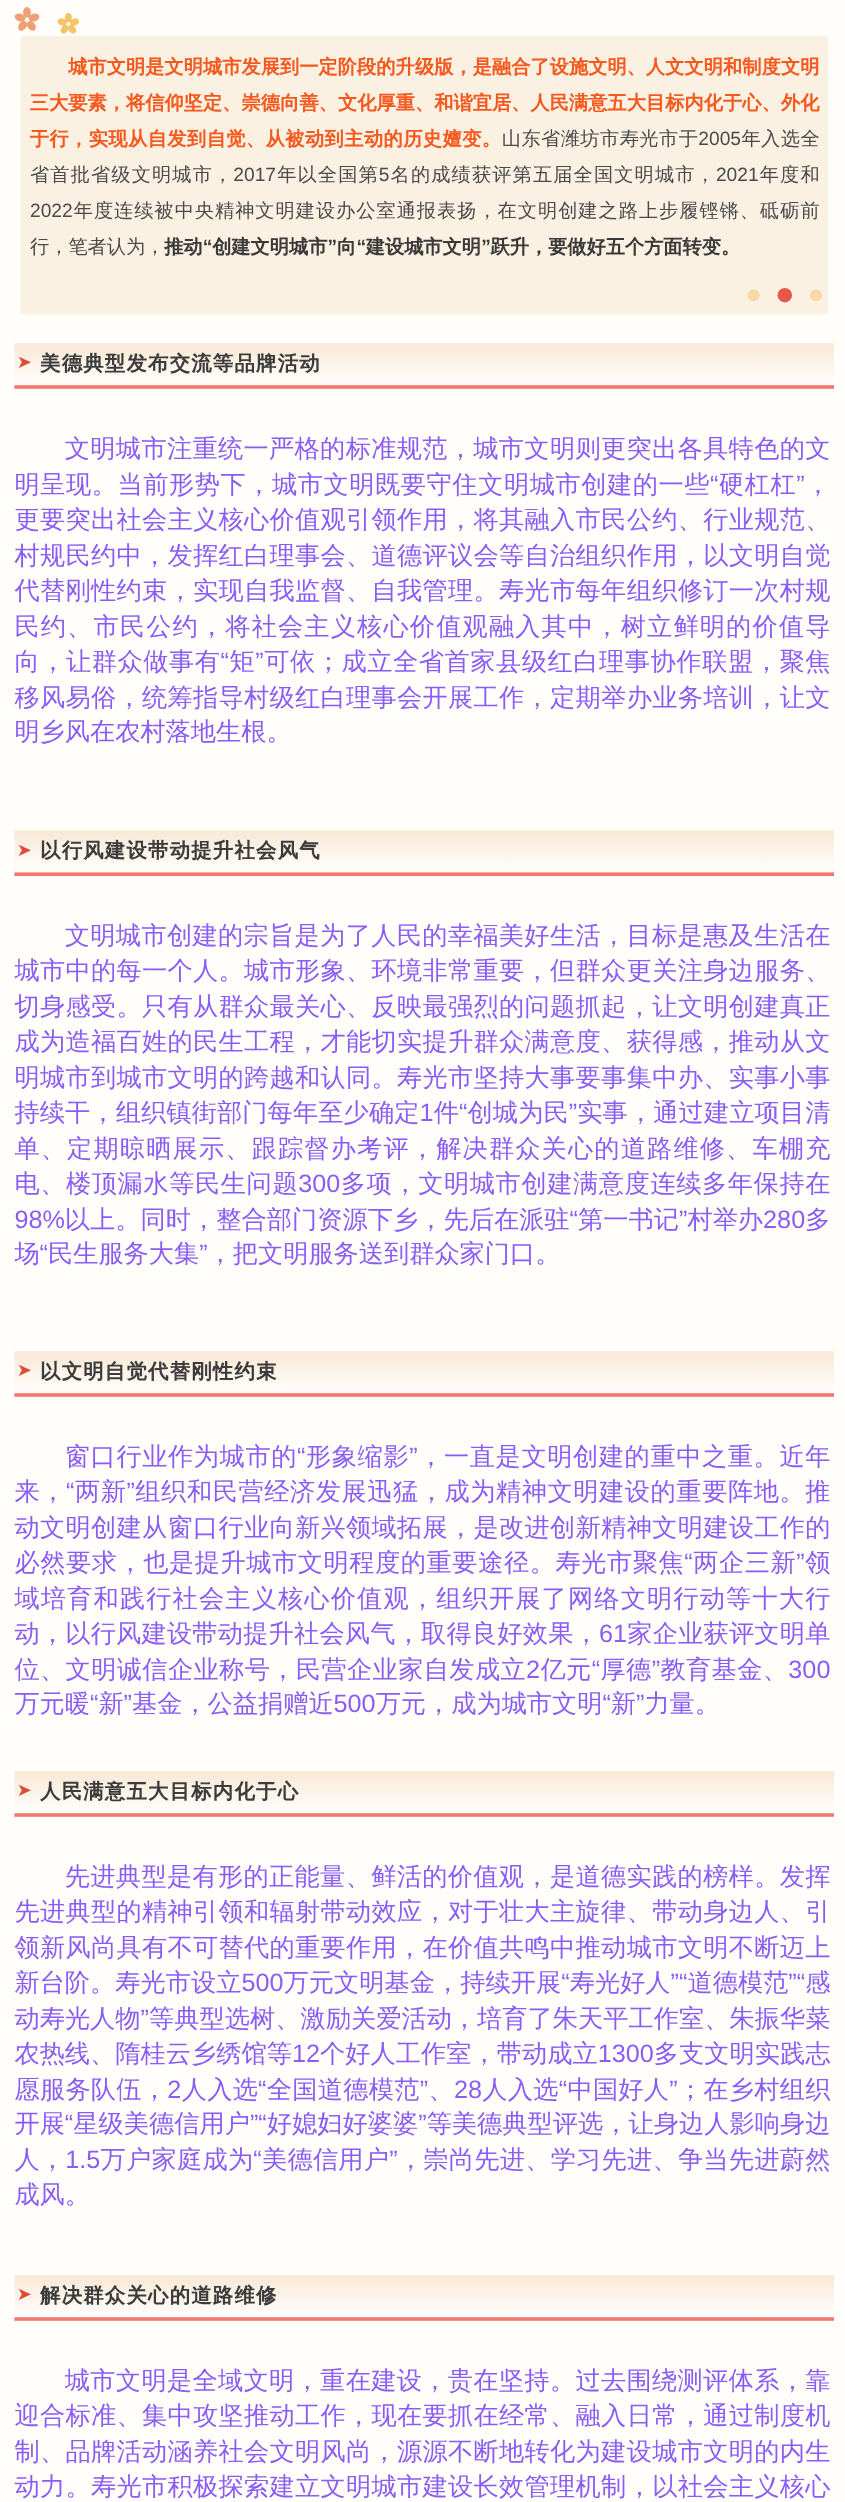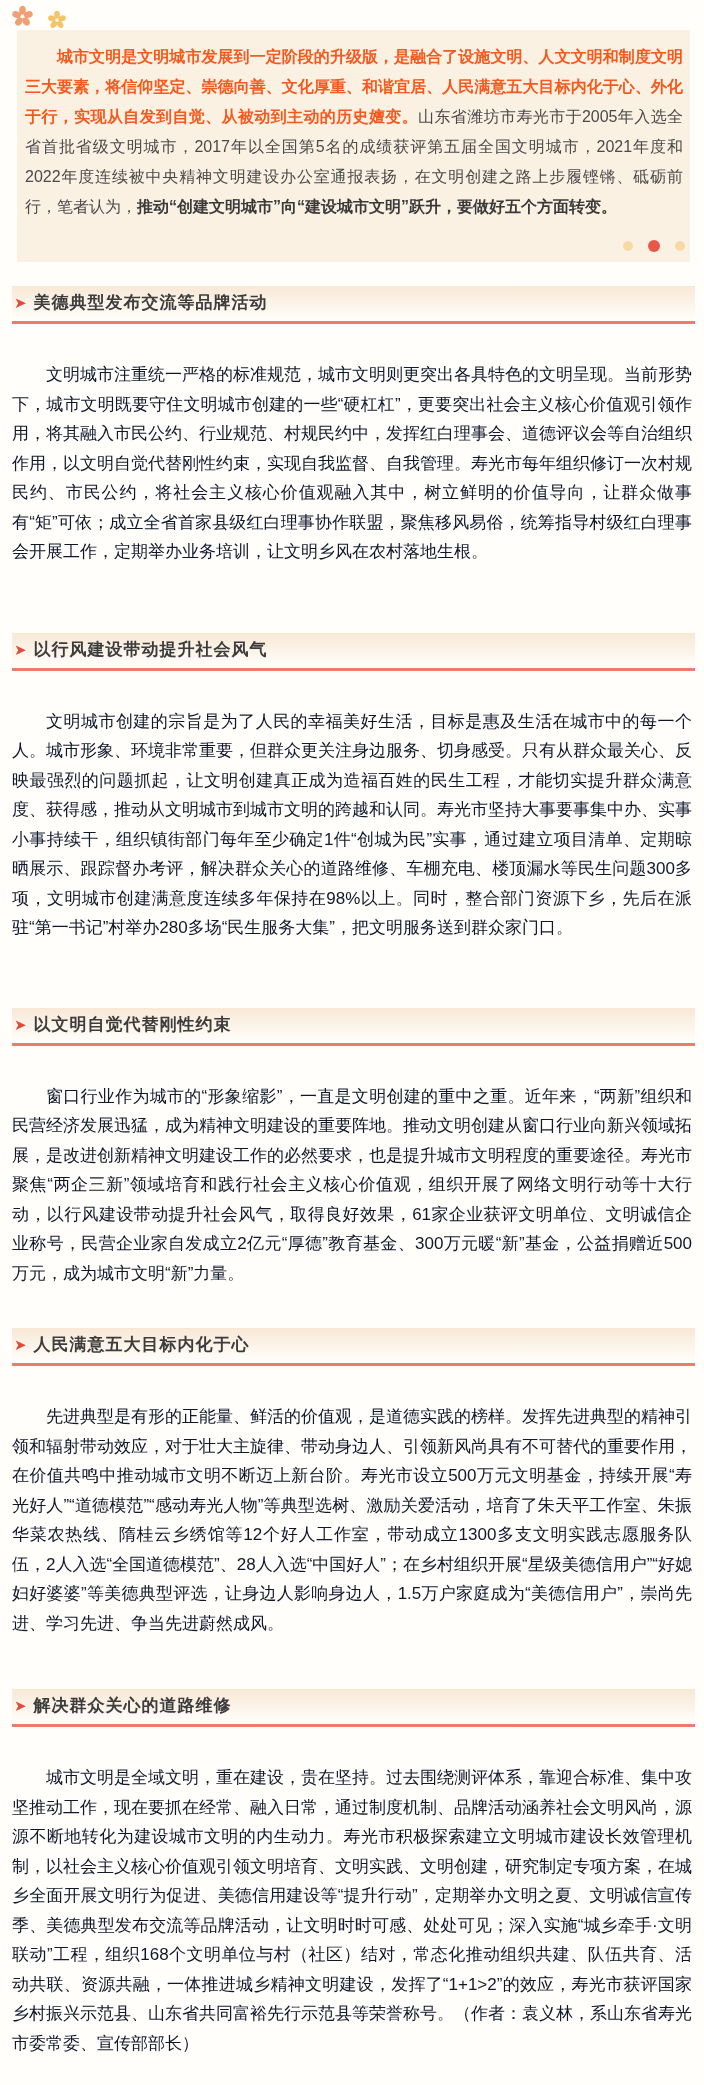--- a/index.html
+++ b/index.html
@@ -62,23 +62,23 @@
     line-height:1;
   }
   .sec-header.h2{margin-top:66px;}
   .sec-header.h3{margin-top:65px;}
   .sec-header.h4{margin-top:40px;}
   .sec-header.h5{margin-top:51px;}
 
   
   .sec-body{
     margin:36px 12px 0 12px;
-    font-size:17px;
+    font-size:21px;
     line-height:29.5px;
-    color:#0f172a;
+    color:#8b5cf6;
     text-indent:2em;
     text-align:justify;
   }
 </style>
 </head>
 <body>
 
 <div class="page">
 
   <div class="flowers">

